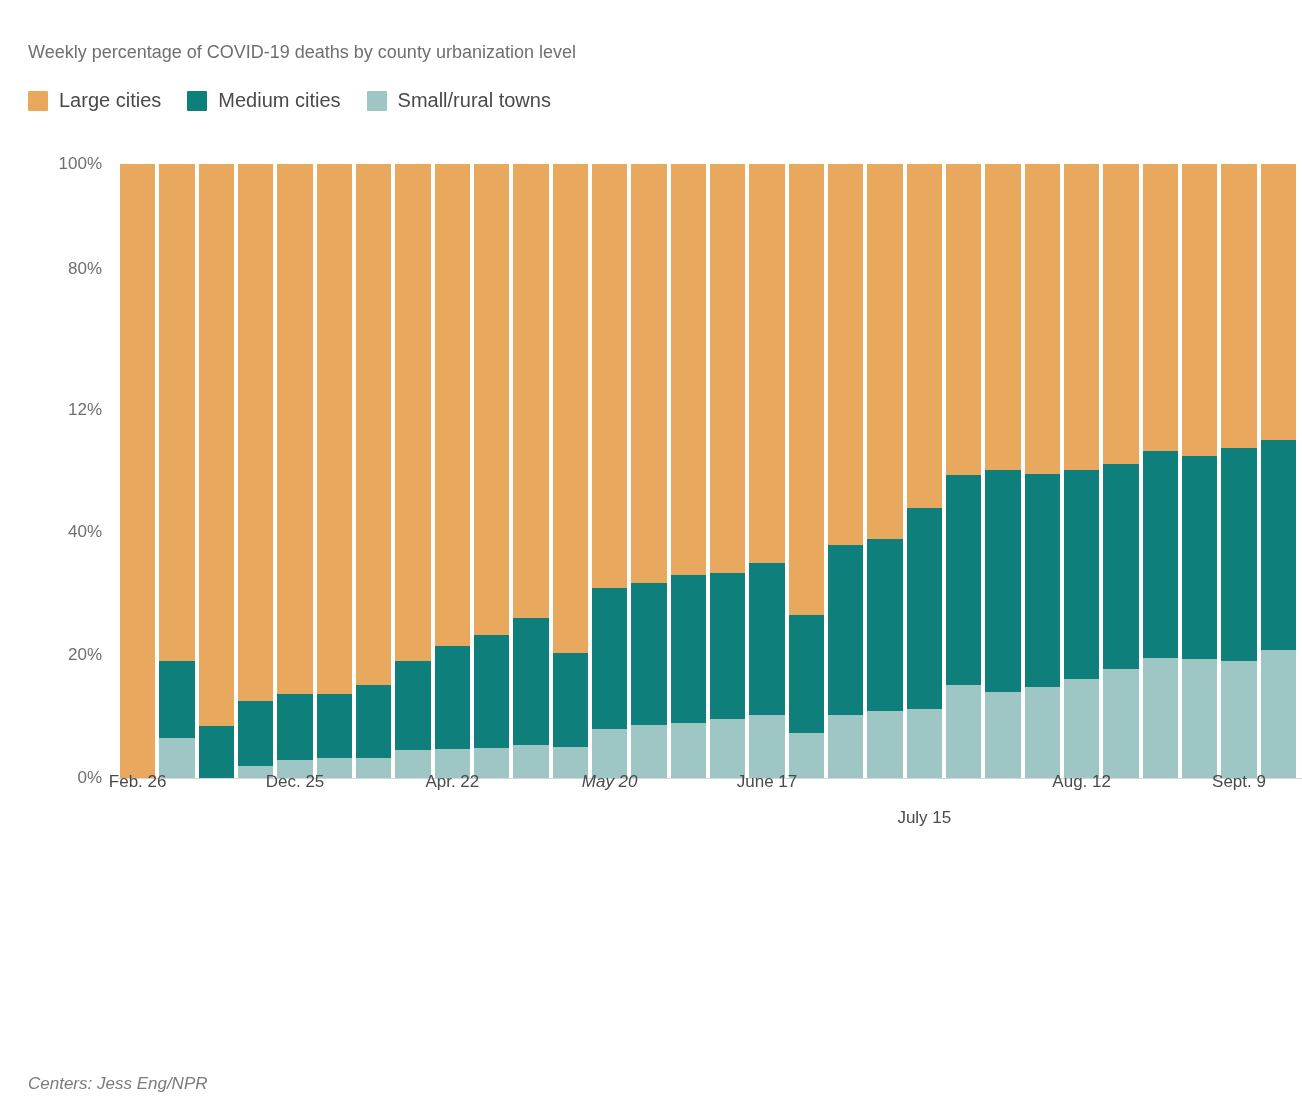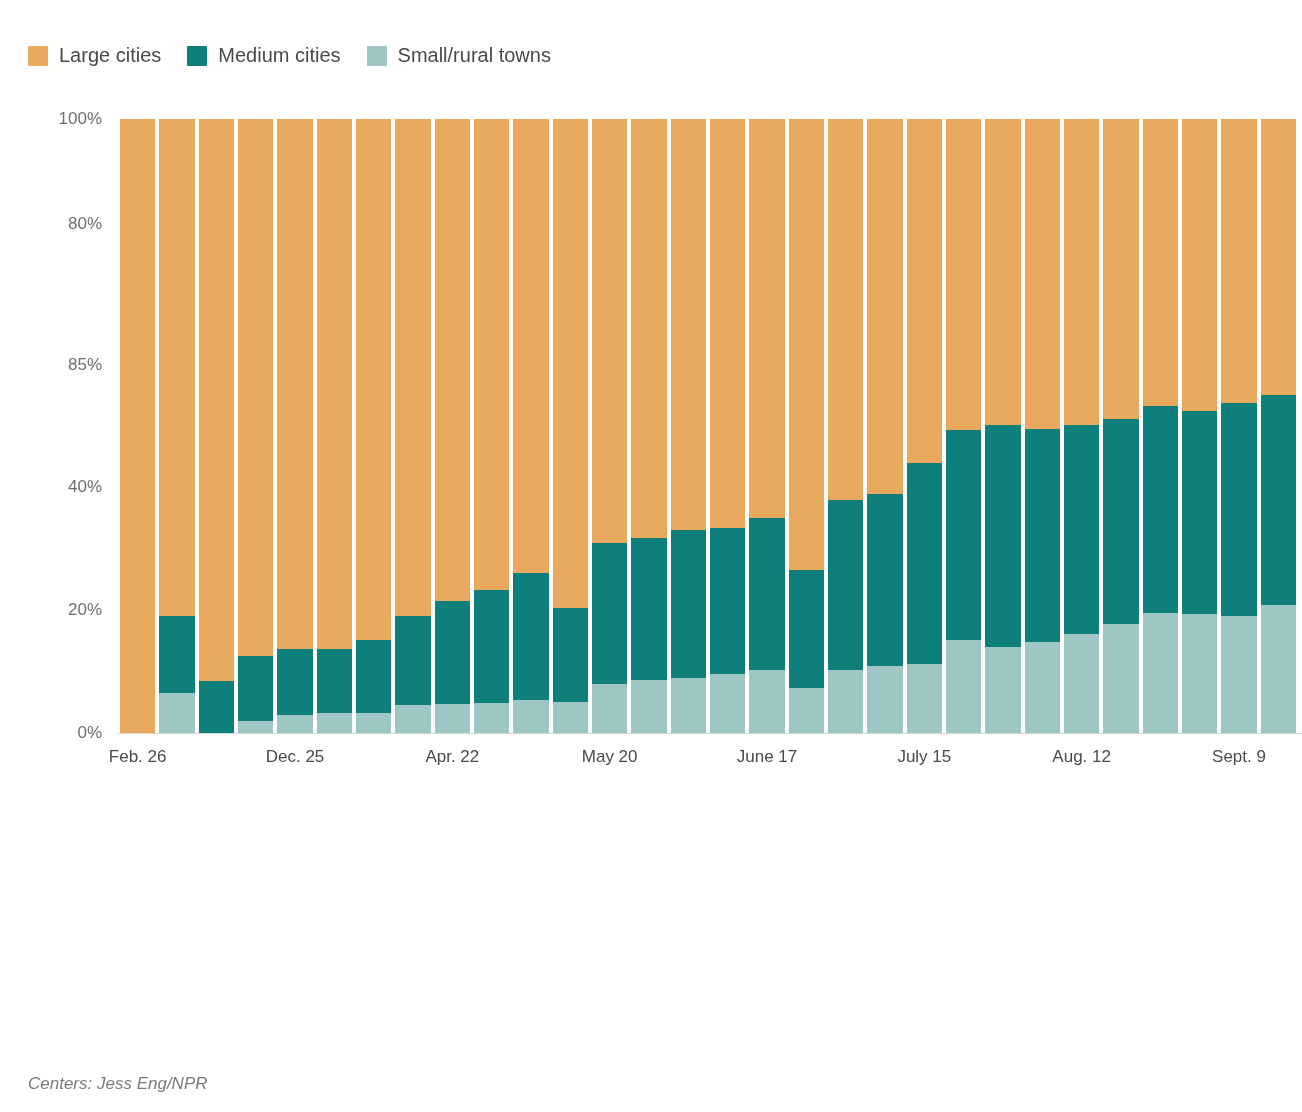--- a/index.html
+++ b/index.html
@@ -116,21 +116,21 @@
     display: flex;
     flex-direction: column;
     justify-content: flex-end;
     height: 100%;
   }
   .seg { width: 100%; }
 
   .x-axis {
     position: absolute;
     left: 94px;
-    top: 636px;
+    top: 616px;
     width: 1180px;
     height: 40px;
   }
   .x-label {
     position: absolute;
     top: 8px;
     transform: translateX(-50%);
     font-size: 17px;
     color: #4a4a4a;
     white-space: nowrap;
@@ -148,20 +148,21 @@
     color: #7a7a7a;
     margin: 0;
   }
   .credit { margin-top: 14px; }
 </style>
 </head>
 <body>
 
 <div class="page">
 
+  <p class="subtitle">Weekly percentage of COVID-19 deaths by county urbanization level</p>
 
   <div class="legend">
     <div class="legend-item">
       <span class="legend-swatch" style="background:#e8a95f"></span>
       <span class="legend-label">Large cities</span>
     </div>
     <div class="legend-item">
       <span class="legend-swatch" style="background:#0e7f7a"></span>
       <span class="legend-label">Medium cities</span>
     </div>
@@ -169,21 +170,21 @@
       <span class="legend-swatch" style="background:#9dc6c4"></span>
       <span class="legend-label">Small/rural towns</span>
     </div>
   </div>
 
   <div class="chart-wrap">
     <div class="y-axis" id="y-axis">
         <div class="y-tick" style="top: 614px;">0%</div>
         <div class="y-tick" style="top: 491.2px;">20%</div>
         <div class="y-tick" style="top: 368.4px;">40%</div>
-        <div class="y-tick" style="top: 245.6px;">85%</div>
+        <div class="y-tick" style="top: 245.6px;">12%</div>
         <div class="y-tick" style="top: 105px;">80%</div>
         <div class="y-tick" style="top: 0px;">100%</div>
       </div>
     <div class="plot">
       <div class="bars" id="bars">
           <div class="bar-col" style="width: 3.33333%;">
             <div class="bar">
               <div class="seg" style="background: rgb(232, 169, 95); height: 100%;"></div>
             </div>
           </div>
@@ -389,23 +390,23 @@
               <div class="seg" style="background: rgb(157, 198, 196); height: 20.8%;"></div>
             </div>
           </div>
         </div>
     </div>
     <div class="baseline"></div>
     <div class="x-axis" id="x-axis">
         <div class="x-label" style="left: 1.66667%;">Feb. 26</div>
         <div class="x-label" style="left: 15%;">Dec. 25</div>
         <div class="x-label" style="left: 28.3333%;">Apr. 22</div>
-        <div class="x-label" style="left: 41.6667%;">May 20</div>
+        <div class="x-label" style="left: 41.6667%; font-style: italic;">May 20</div>
         <div class="x-label" style="left: 55%;">June 17</div>
-        <div class="x-label" style="left: 68.3333%;">July 15</div>
+        <div class="x-label" style="left: 68.3333%; margin-top: 36px;">July 15</div>
         <div class="x-label" style="left: 81.6667%;">Aug. 12</div>
         <div class="x-label" style="left: 95%;">Sept. 9</div>
       </div>
   </div>
 
   <div class="footer">
     <p class="credit">Centers: Jess Eng/NPR</p>
   </div>
 
 </div>

